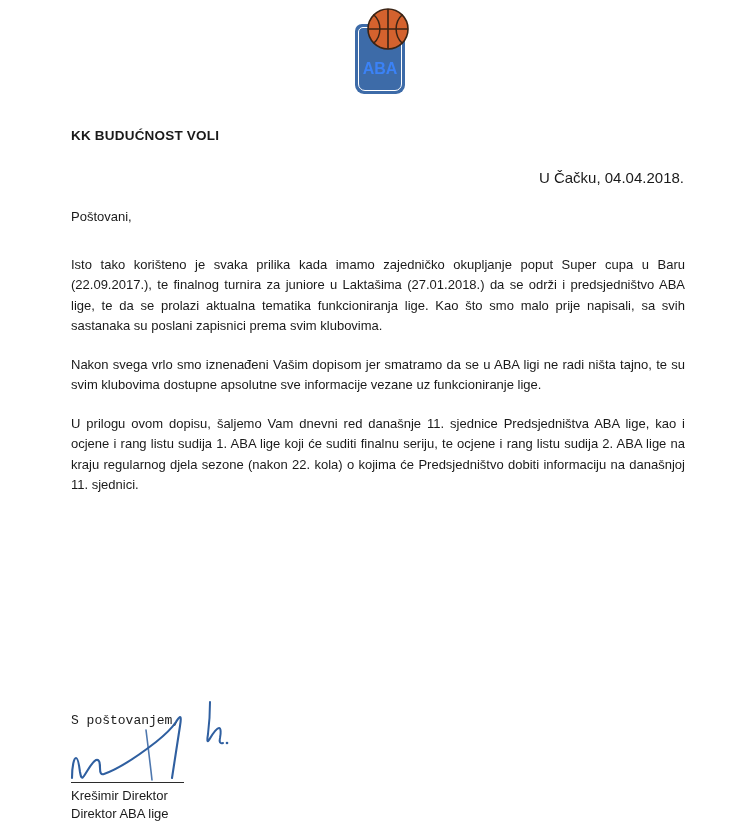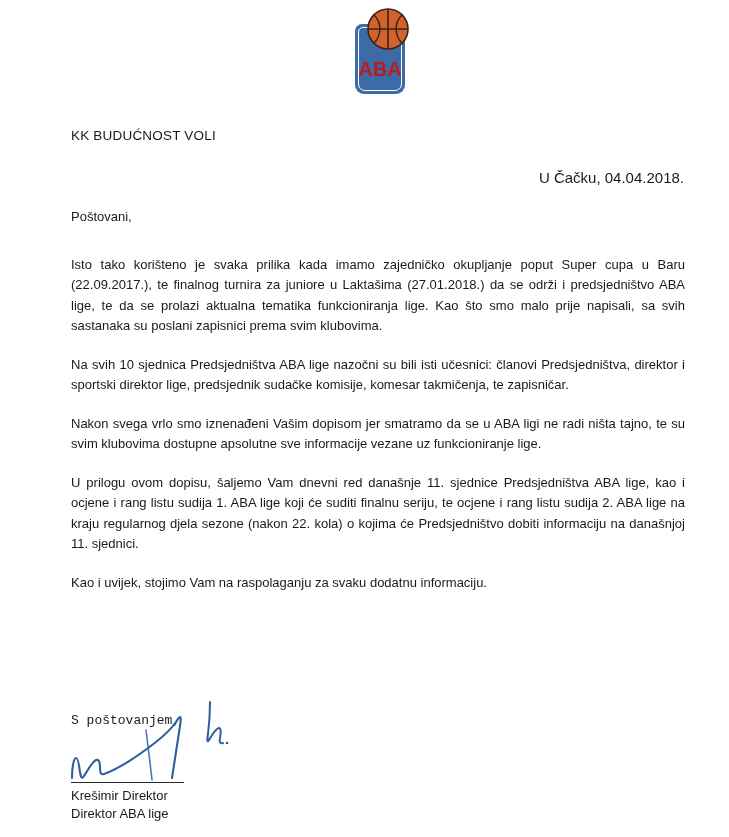--- a/index.html
+++ b/index.html
@@ -42,23 +42,23 @@
     border: 1px solid #ffffff;
     border-radius: 5px 5px 7px 7px;
     box-sizing: border-box;
   }
   .logo-text {
     position: absolute;
     left: 4px;
     top: 50px;
     width: 50px;
     text-align: center;
-    font-size: 20px;
+    font-size: 16px;
     font-weight: bold;
-    color: #b91c1c;
+    color: #3b82f6;
     letter-spacing: 0px;
     font-family: "Liberation Sans", sans-serif;
     line-height: 22px;
   }
   .ball {
     position: absolute;
     left: 16px;
     top: 0px;
     width: 42px;
     height: 42px;
@@ -70,21 +70,21 @@
     left: 0;
     top: 0;
     width: 729px;
     height: 837px;
   }
   .recipient {
     position: absolute;
     left: 71px;
     top: 128px;
     font-size: 13.5px;
-    font-weight: normal;
+    font-weight: bold;
     letter-spacing: 0.2px;
   }
   .dateline {
     position: absolute;
     right: 45px;
     top: 169px;
     font-size: 15px;
   }
   .body-block {
     position: absolute;
@@ -161,24 +161,22 @@
     </svg>
   </div>
 
   <div class="recipient">KK BUDUĆNOST VOLI</div>
 
   <div class="dateline">U Čačku, 04.04.2018.</div>
 
   <div class="body-block">
     <p class="para salutation">Poštovani,</p>
     <p class="para">Isto tako korišteno je svaka prilika kada imamo zajedničko okupljanje poput Super cupa u Baru (22.09.2017.), te finalnog turnira za juniore u Laktašima (27.01.2018.) da se održi i predsjedništvo ABA lige, te da se prolazi aktualna tematika funkcioniranja lige. Kao što smo malo prije napisali, sa svih sastanaka su poslani zapisnici prema svim klubovima.</p>
-    <p class="para">Na svih 10 sjednica Predsjedništva ABA lige nazočni su bili isti učesnici: članovi Predsjedništva, direktor i sportski direktor lige, predsjednik sudačke komisije, komesar takmičenja, te zapisničar.</p>
     <p class="para">Nakon svega vrlo smo iznenađeni Vašim dopisom jer smatramo da se u ABA ligi ne radi ništa tajno, te su svim klubovima dostupne apsolutne sve informacije vezane uz funkcioniranje lige.</p>
     <p class="para">U prilogu ovom dopisu, šaljemo Vam dnevni red današnje 11. sjednice Predsjedništva ABA lige, kao i ocjene i rang listu sudija 1. ABA lige koji će suditi finalnu seriju, te ocjene i rang listu sudija 2. ABA lige na kraju regularnog djela sezone (nakon 22. kola) o kojima će Predsjedništvo dobiti informaciju na današnjoj 11. sjednici.</p>
-    <p class="para lastline">Kao i uvijek, stojimo Vam na raspolaganju za svaku dodatnu informaciju.</p>
   </div>
 
   <div class="sig-area">
     <div class="sig-closing">S poštovanjem,</div>
     <svg class="sig-svg" viewBox="0 0 230 100">
       <g fill="none" stroke="#2f5fa0" stroke-linecap="round" stroke-linejoin="round">
         <path d="M12 78 C12 66, 14 58, 16 58 C18 58, 19 64, 20 72 C21 78, 22 79, 24 76
                  C28 70, 32 62, 36 60 C39 59, 40 62, 40 68 C40 73, 41 75, 44 74
                  C58 69, 78 56, 96 42 C106 34, 112 28, 116 22 C118 19, 119 17, 120 17
                  C121 17, 121 20, 120 26 C118 40, 115 58, 112 78" stroke-width="2.1"></path>

